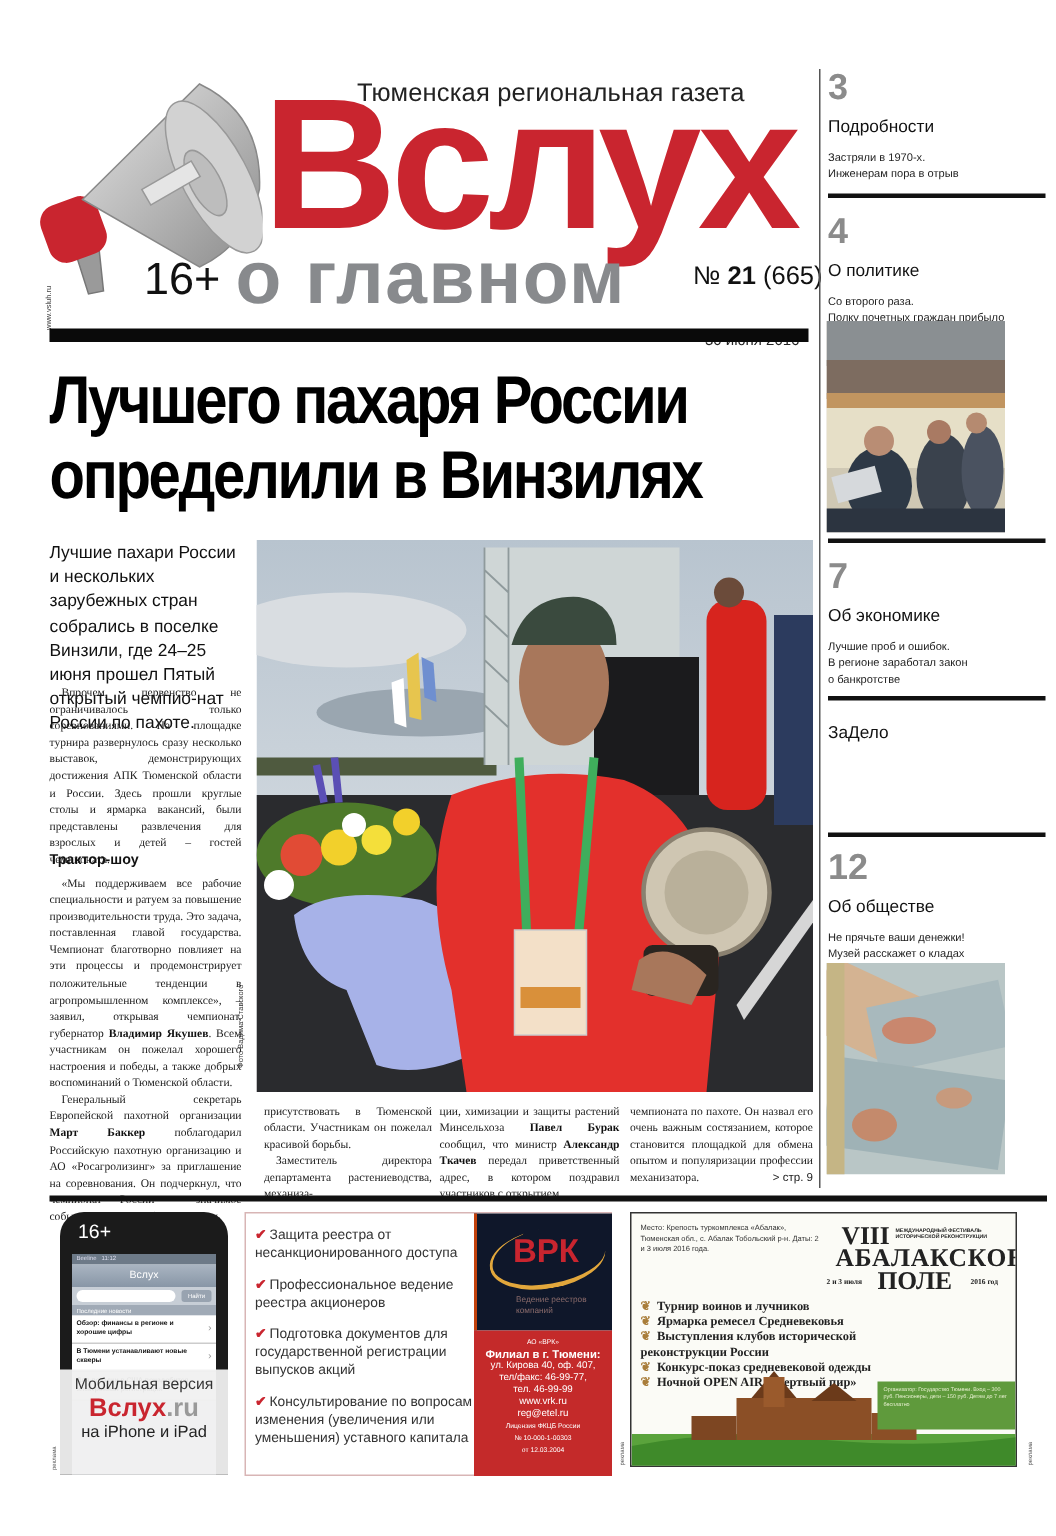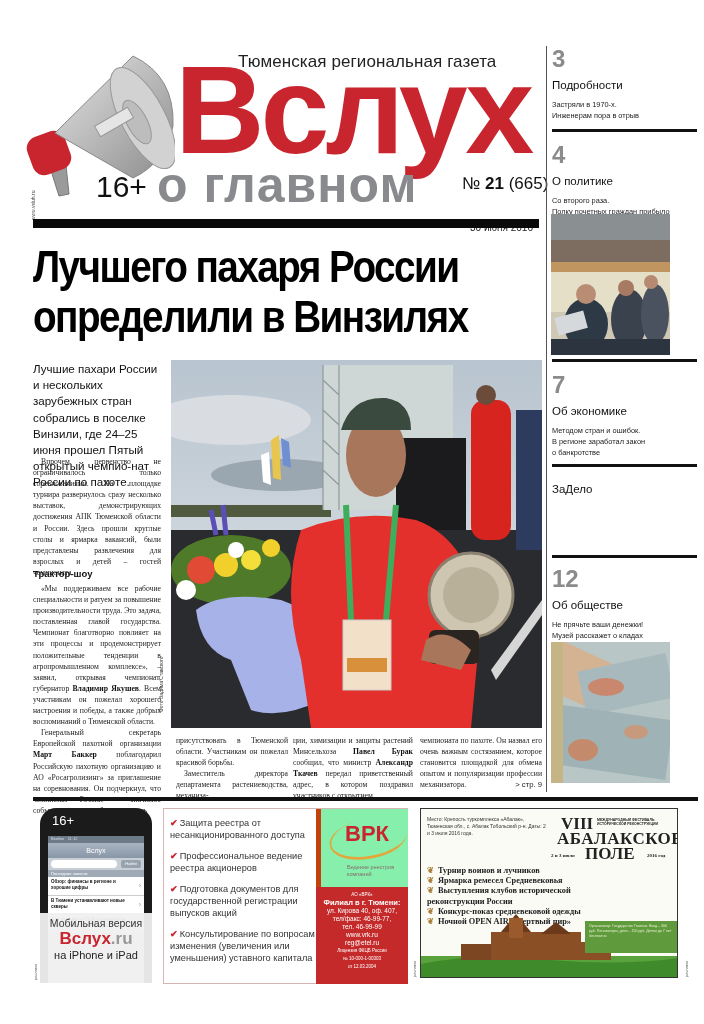--- a/index.html
+++ b/index.html
@@ -72,21 +72,21 @@
   .phone-cap1 { font-size: 10.5px; color: #333; margin-top: 4px; }
   .phone-cap2 { font-size: 17px; font-weight: bold; color: #999; line-height: 20px; }
   .phone-cap2 span { color: #c9252f; }
   .phone-cap3 { font-size: 11px; color: #222; }
   .ad-code1 { left: 33px; top: 955px; width: 8px; height: 25px; font-size: 4px; color: #555; writing-mode: vertical-rl; transform: rotate(180deg); }
 
   .ad-vrk { left: 163px; top: 808px; width: 245px; height: 176px; border: 1px solid #d8b5b5; background: #fff; }
   .vrk-list { position: absolute; left: 6px; top: 8px; width: 148px; }
   .vrk-item { font-size: 9.2px; line-height: 12px; color: #333; margin-bottom: 9px; }
   .vrk-check { color: #c9252f; font-weight: bold; margin-right: 2px; }
-  .vrk-logo-box { position: absolute; left: 152px; top: 0; width: 92px; height: 78px; background: #86efac; border-left: 5px solid #c2410c; }
+  .vrk-logo-box { position: absolute; left: 152px; top: 0; width: 92px; height: 78px; background: #0f172a; border-left: 2px solid #c2410c; }
   .vrk-logo { position: absolute; left: 24px; top: 12px; font-size: 22px; font-weight: bold; color: #c9252f; }
   .vrk-swoosh { position: absolute; left: 8px; top: 10px; width: 78px; height: 40px; border-radius: 50%; border-bottom: 3px solid #e2a73c; border-left: 2px solid #e2a73c; transform: rotate(-10deg); }
   .vrk-logo-sub { position: absolute; left: 26px; top: 55px; font-size: 5.5px; color: #8a6b6b; line-height: 7px; }
   .vrk-red { position: absolute; left: 152px; top: 78px; width: 92px; height: 97px; background: #c42a2a; color: #fff; text-align: center; padding-top: 4px; }
   .vrk-red div { font-size: 6.5px; line-height: 8px; }
   .vrk-red .hd { font-weight: bold; font-size: 7.5px; }
   .vrk-red .sm { font-size: 4.5px; }
 
   .ad-abalak { left: 420px; top: 808px; width: 258px; height: 170px; border: 1px solid #333; background: #fbfbf6; overflow: hidden; }
   .ab-info { position: absolute; left: 6px; top: 7px; width: 120px; font-size: 5px; line-height: 7px; color: #333; }
@@ -169,21 +169,21 @@
   <circle cx="100" cy="68" r="7" fill="#b58a70"></circle>
   <rect x="5" y="100" width="30" height="18" fill="#d6d9dc" transform="rotate(-15 20 109)"></rect>
   <rect y="125" width="119" height="16" fill="#2c3440"></rect>
 </svg>
 <div class="abs side-rule" style="top:359px;"></div>
 
 <div class="abs side-sec" style="top:373px;">
   <div class="side-num">7</div>
   <div class="side-title">Об экономике</div>
   <div class="side-desc">
-    <div>Методом стран и ошибок.</div>
+    <div>Лучшие проб и ошибок.</div>
       <div>В регионе заработал закон</div>
       <div>о банкротстве</div>
   </div>
 </div>
 <div class="abs side-rule" style="top:464px;"></div>
 
 <div class="abs side-sec" style="top:475px;">
   <div class="side-title">ЗаДело</div>
 </div>
 <div class="abs side-rule" style="top:555px;"></div>

